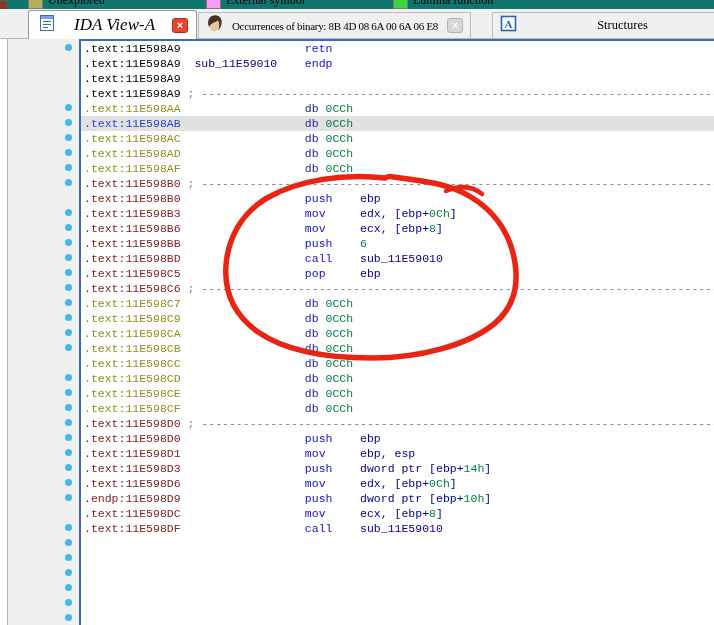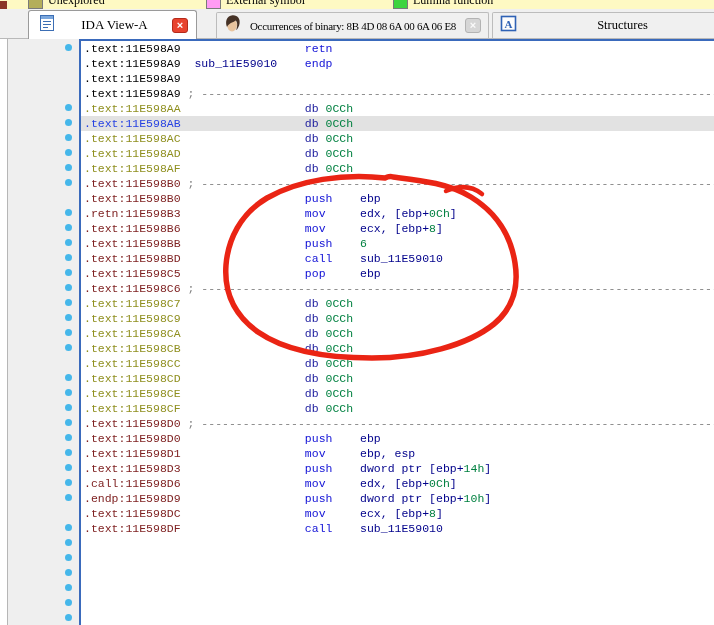--- a/index.html
+++ b/index.html
@@ -2,33 +2,33 @@
 <html style="--addrCode: #7f2222; --addrData: #8f8f1f; --addrSel: #2742e2; --mnem: #1111d6; --dbKw: #1c1c9e; --reg: #00008b; --name: #00008b; --num: #008040; --sep: #808080; --selBg: #e2e2e2; --dot: #45b7ea; --panelBorder: #3a6abc; --annotation: #ea2414;"><head>
 <meta charset="utf-8">
 <style>
   html,body{margin:0;padding:0;}
   body{
     width:714px;height:625px;position:relative;overflow:hidden;
     background:#f0f0f0;font-family:"Liberation Sans",sans-serif;
     -webkit-font-smoothing:none;
   }
   
-  .top-strip{position:absolute;left:0;top:0;width:714px;height:9px;background:#fef9c3;overflow:hidden;}
+  .top-strip{position:absolute;left:0;top:0;width:714px;height:9px;background:#0f766e;overflow:hidden;}
   .legend-swatch{position:absolute;top:-6px;width:13px;height:13px;border:1px solid #7a7a7a;}
   .legend-label{position:absolute;top:-7px;font:12px "Liberation Serif",serif;color:#000;white-space:nowrap;}
   .corner-frag{position:absolute;left:0;top:1px;width:7px;height:8px;background:#8b3626;}
   
   .tab-bar{position:absolute;left:0;top:9px;width:714px;height:30px;background:#f0f0f0;border-bottom:1px solid #b9b9b9;box-sizing:border-box;}
   .tab{position:absolute;display:flex;align-items:center;box-sizing:border-box;white-space:nowrap;overflow:hidden;}
   .tab-active{left:28px;top:1px;width:169px;height:29px;background:#ffffff;border:1px solid #9a9a9a;border-bottom:none;border-radius:3px 3px 0 0;z-index:3;padding:0 8px;}
   .tab-inactive{top:3px;height:26px;background:#f0f0f0;border:1px solid #bcbcbc;border-bottom:none;border-radius:2px 2px 0 0;padding:0 7px;}
-  .tab2{left:216px;width:273px;}
+  .tab2{left:198px;width:273px;}
   .tab3{left:492px;width:240px;}
   .tab-label{flex:1;text-align:center;color:#000;font-family:"Liberation Serif",serif;}
-  .tab-active .tab-label{font-size:13px;}
+  .tab-active .tab-label{font-size:17px;font-style:italic;}
   .tab2 .tab-label{font-size:11px;letter-spacing:-0.3px;}
   .tab3 .tab-label{font-size:12.5px;}
   .tab-icon{flex:0 0 auto;margin-right:4px;display:inline-block;}
   .close-btn{flex:0 0 auto;width:16px;height:15px;border-radius:3px;text-align:center;
     font:bold 11px/13px "Liberation Sans",sans-serif;margin-left:4px;box-sizing:border-box;}
   .close-red{background:#e8432e;border:1px solid #b52a1a;color:#fff;}
   .close-gray{background:#d6d6d6;border:1px solid #b3b3b3;color:#fafafa;}
   
   .gutter{position:absolute;left:0;top:39px;width:79px;height:586px;background:#efefef;}
   .gutter-strip{position:absolute;left:0;top:0;width:7px;height:100%;background:#ffffff;border-right:1px solid #b6b6b6;}
@@ -151,39 +151,39 @@
       <div class="row"><span class="a-f">.text:11E598A9  </span><span class="fn">sub_11E59010    </span><span class="mn">endp    </span></div>
       <div class="row"><span class="a-f">.text:11E598A9</span></div>
       <div class="row"><span class="a-f">.text:11E598A9 </span><span class="sp">; --------------------------------------------------------------------------------------------</span></div>
       <div class="row"><span class="a-d">.text:11E598AA                  </span><span class="db">db </span><span class="nm">0CCh</span></div>
       <div class="row row-sel"><span class="a-s">.text:11E598AB                  </span><span class="db">db </span><span class="nm">0CCh</span></div>
       <div class="row"><span class="a-d">.text:11E598AC                  </span><span class="db">db </span><span class="nm">0CCh</span></div>
       <div class="row"><span class="a-d">.text:11E598AD                  </span><span class="db">db </span><span class="nm">0CCh</span></div>
       <div class="row"><span class="a-d">.text:11E598AF                  </span><span class="db">db </span><span class="nm">0CCh</span></div>
       <div class="row"><span class="a-c">.text:11E598B0 </span><span class="sp">; --------------------------------------------------------------------------------------------</span></div>
       <div class="row"><span class="a-c">.text:11E598B0                  </span><span class="mn">push    </span><span class="rg">ebp</span></div>
-      <div class="row"><span class="a-c">.retn:11E598B3                  </span><span class="mn">mov     </span><span class="rg">edx, [ebp+</span><span class="nm">0Ch</span><span class="rg">]</span></div>
+      <div class="row"><span class="a-c">.text:11E598B3                  </span><span class="mn">mov     </span><span class="rg">edx, [ebp+</span><span class="nm">0Ch</span><span class="rg">]</span></div>
       <div class="row"><span class="a-c">.text:11E598B6                  </span><span class="mn">mov     </span><span class="rg">ecx, [ebp+</span><span class="nm">8</span><span class="rg">]</span></div>
       <div class="row"><span class="a-c">.text:11E598BB                  </span><span class="mn">push    </span><span class="nm">6</span></div>
       <div class="row"><span class="a-c">.text:11E598BD                  </span><span class="mn">call    </span><span class="fn">sub_11E59010</span></div>
       <div class="row"><span class="a-c">.text:11E598C5                  </span><span class="mn">pop     </span><span class="rg">ebp</span></div>
       <div class="row"><span class="a-c">.text:11E598C6 </span><span class="sp">; --------------------------------------------------------------------------------------------</span></div>
       <div class="row"><span class="a-d">.text:11E598C7                  </span><span class="db">db </span><span class="nm">0CCh</span></div>
       <div class="row"><span class="a-d">.text:11E598C9                  </span><span class="db">db </span><span class="nm">0CCh</span></div>
       <div class="row"><span class="a-d">.text:11E598CA                  </span><span class="db">db </span><span class="nm">0CCh</span></div>
       <div class="row"><span class="a-d">.text:11E598CB                  </span><span class="db">db </span><span class="nm">0CCh</span></div>
       <div class="row"><span class="a-d">.text:11E598CC                  </span><span class="db">db </span><span class="nm">0CCh</span></div>
       <div class="row"><span class="a-d">.text:11E598CD                  </span><span class="db">db </span><span class="nm">0CCh</span></div>
       <div class="row"><span class="a-d">.text:11E598CE                  </span><span class="db">db </span><span class="nm">0CCh</span></div>
       <div class="row"><span class="a-d">.text:11E598CF                  </span><span class="db">db </span><span class="nm">0CCh</span></div>
       <div class="row"><span class="a-c">.text:11E598D0 </span><span class="sp">; --------------------------------------------------------------------------------------------</span></div>
       <div class="row"><span class="a-c">.text:11E598D0                  </span><span class="mn">push    </span><span class="rg">ebp</span></div>
       <div class="row"><span class="a-c">.text:11E598D1                  </span><span class="mn">mov     </span><span class="rg">ebp, esp</span></div>
       <div class="row"><span class="a-c">.text:11E598D3                  </span><span class="mn">push    </span><span class="rg">dword ptr [ebp+</span><span class="nm">14h</span><span class="rg">]</span></div>
-      <div class="row"><span class="a-c">.call:11E598D6                  </span><span class="mn">mov     </span><span class="rg">edx, [ebp+</span><span class="nm">0Ch</span><span class="rg">]</span></div>
+      <div class="row"><span class="a-c">.text:11E598D6                  </span><span class="mn">mov     </span><span class="rg">edx, [ebp+</span><span class="nm">0Ch</span><span class="rg">]</span></div>
       <div class="row"><span class="a-c">.endp:11E598D9                  </span><span class="mn">push    </span><span class="rg">dword ptr [ebp+</span><span class="nm">10h</span><span class="rg">]</span></div>
       <div class="row"><span class="a-c">.text:11E598DC                  </span><span class="mn">mov     </span><span class="rg">ecx, [ebp+</span><span class="nm">8</span><span class="rg">]</span></div>
       <div class="row"><span class="a-c">.text:11E598DF                  </span><span class="mn">call    </span><span class="fn">sub_11E59010</span></div>
     </div>
 </div>
 
 <svg class="annotation" width="714" height="625" viewBox="0 0 714 625">
   <path d="M 385 178
            C 345 173, 298 180, 267 198
            C 240 214, 228 240, 226 265

